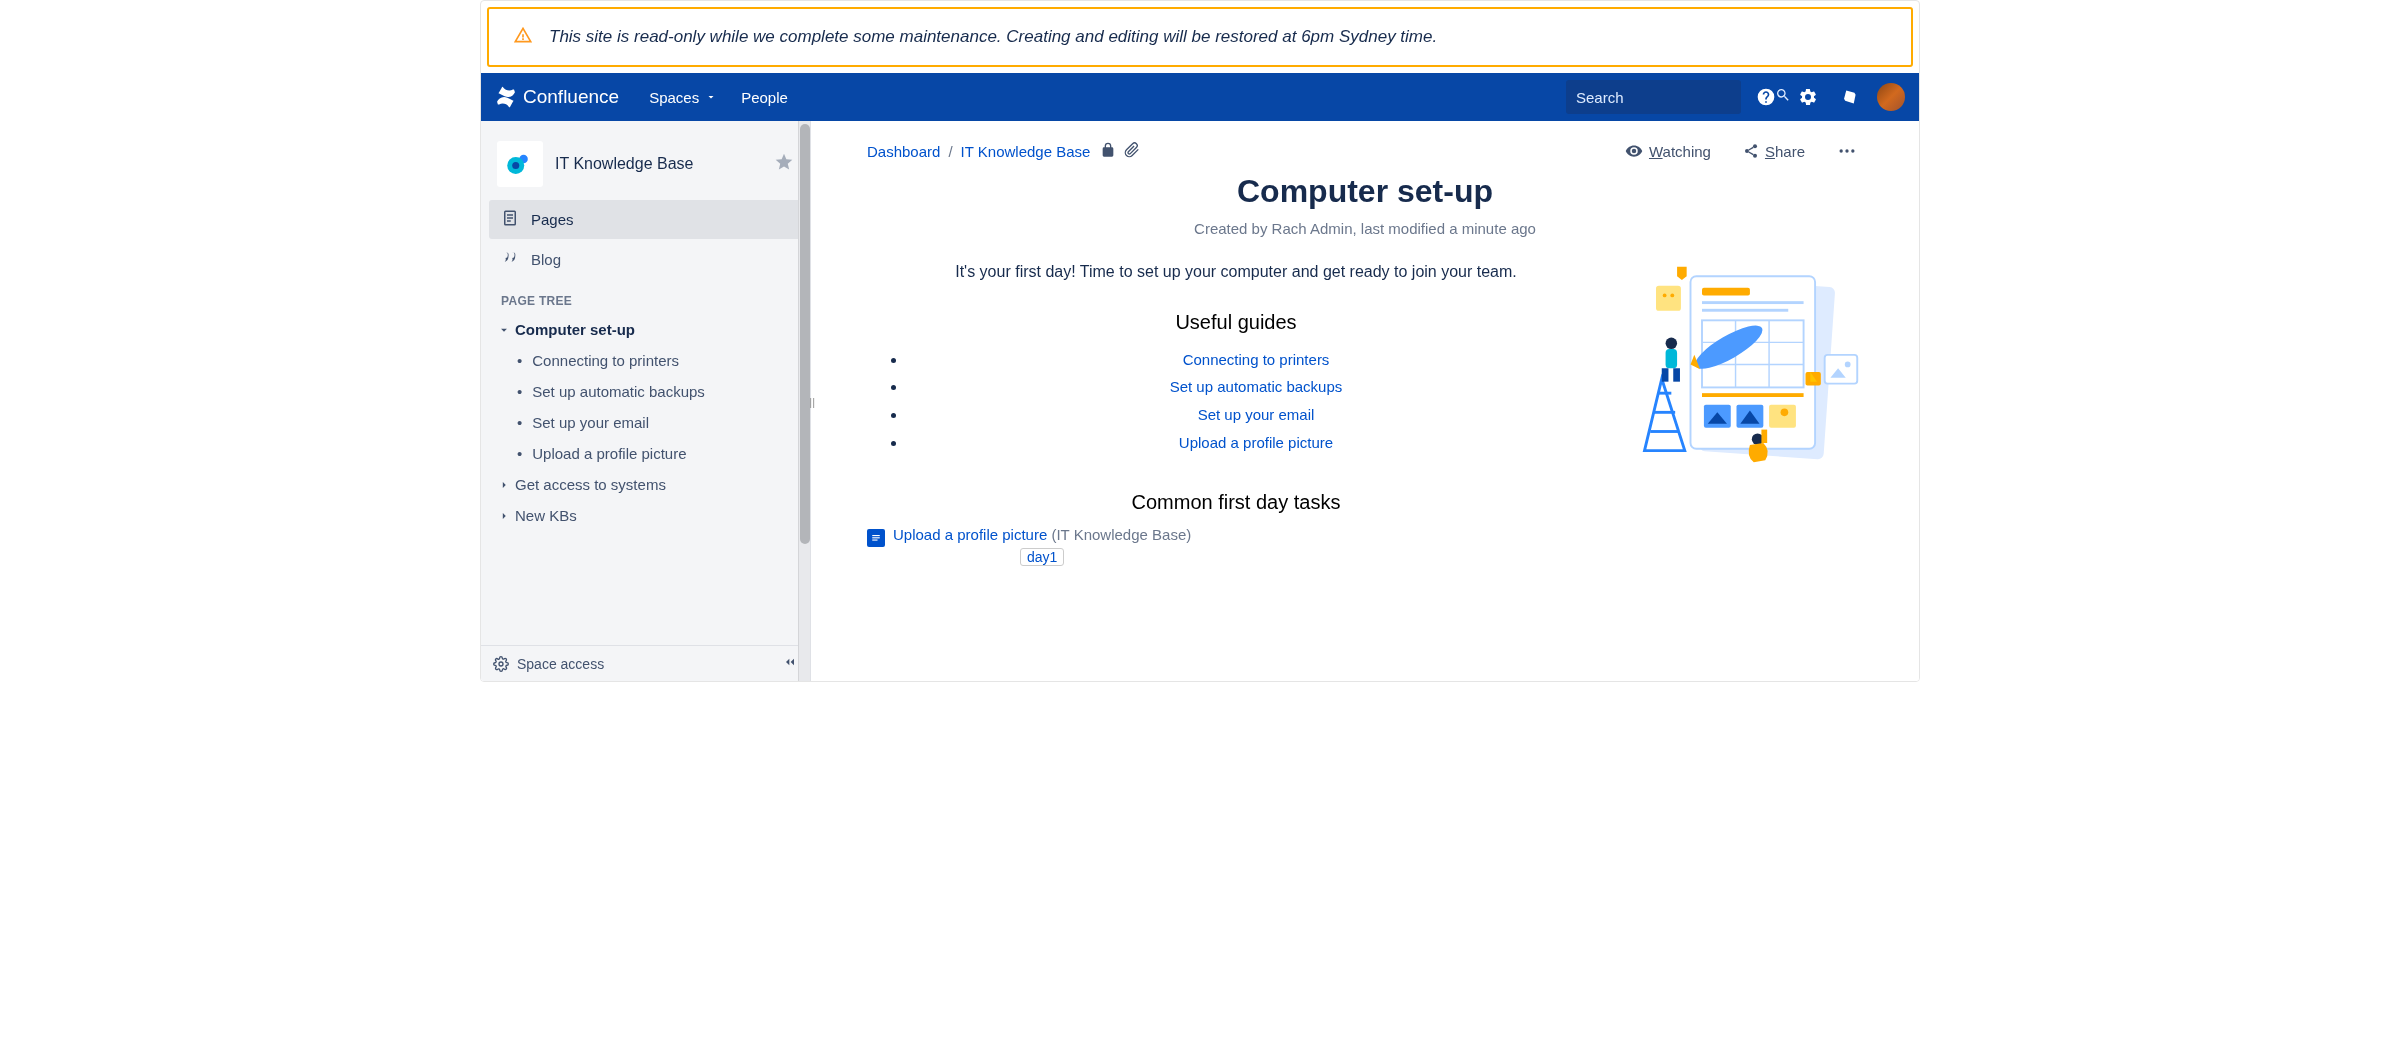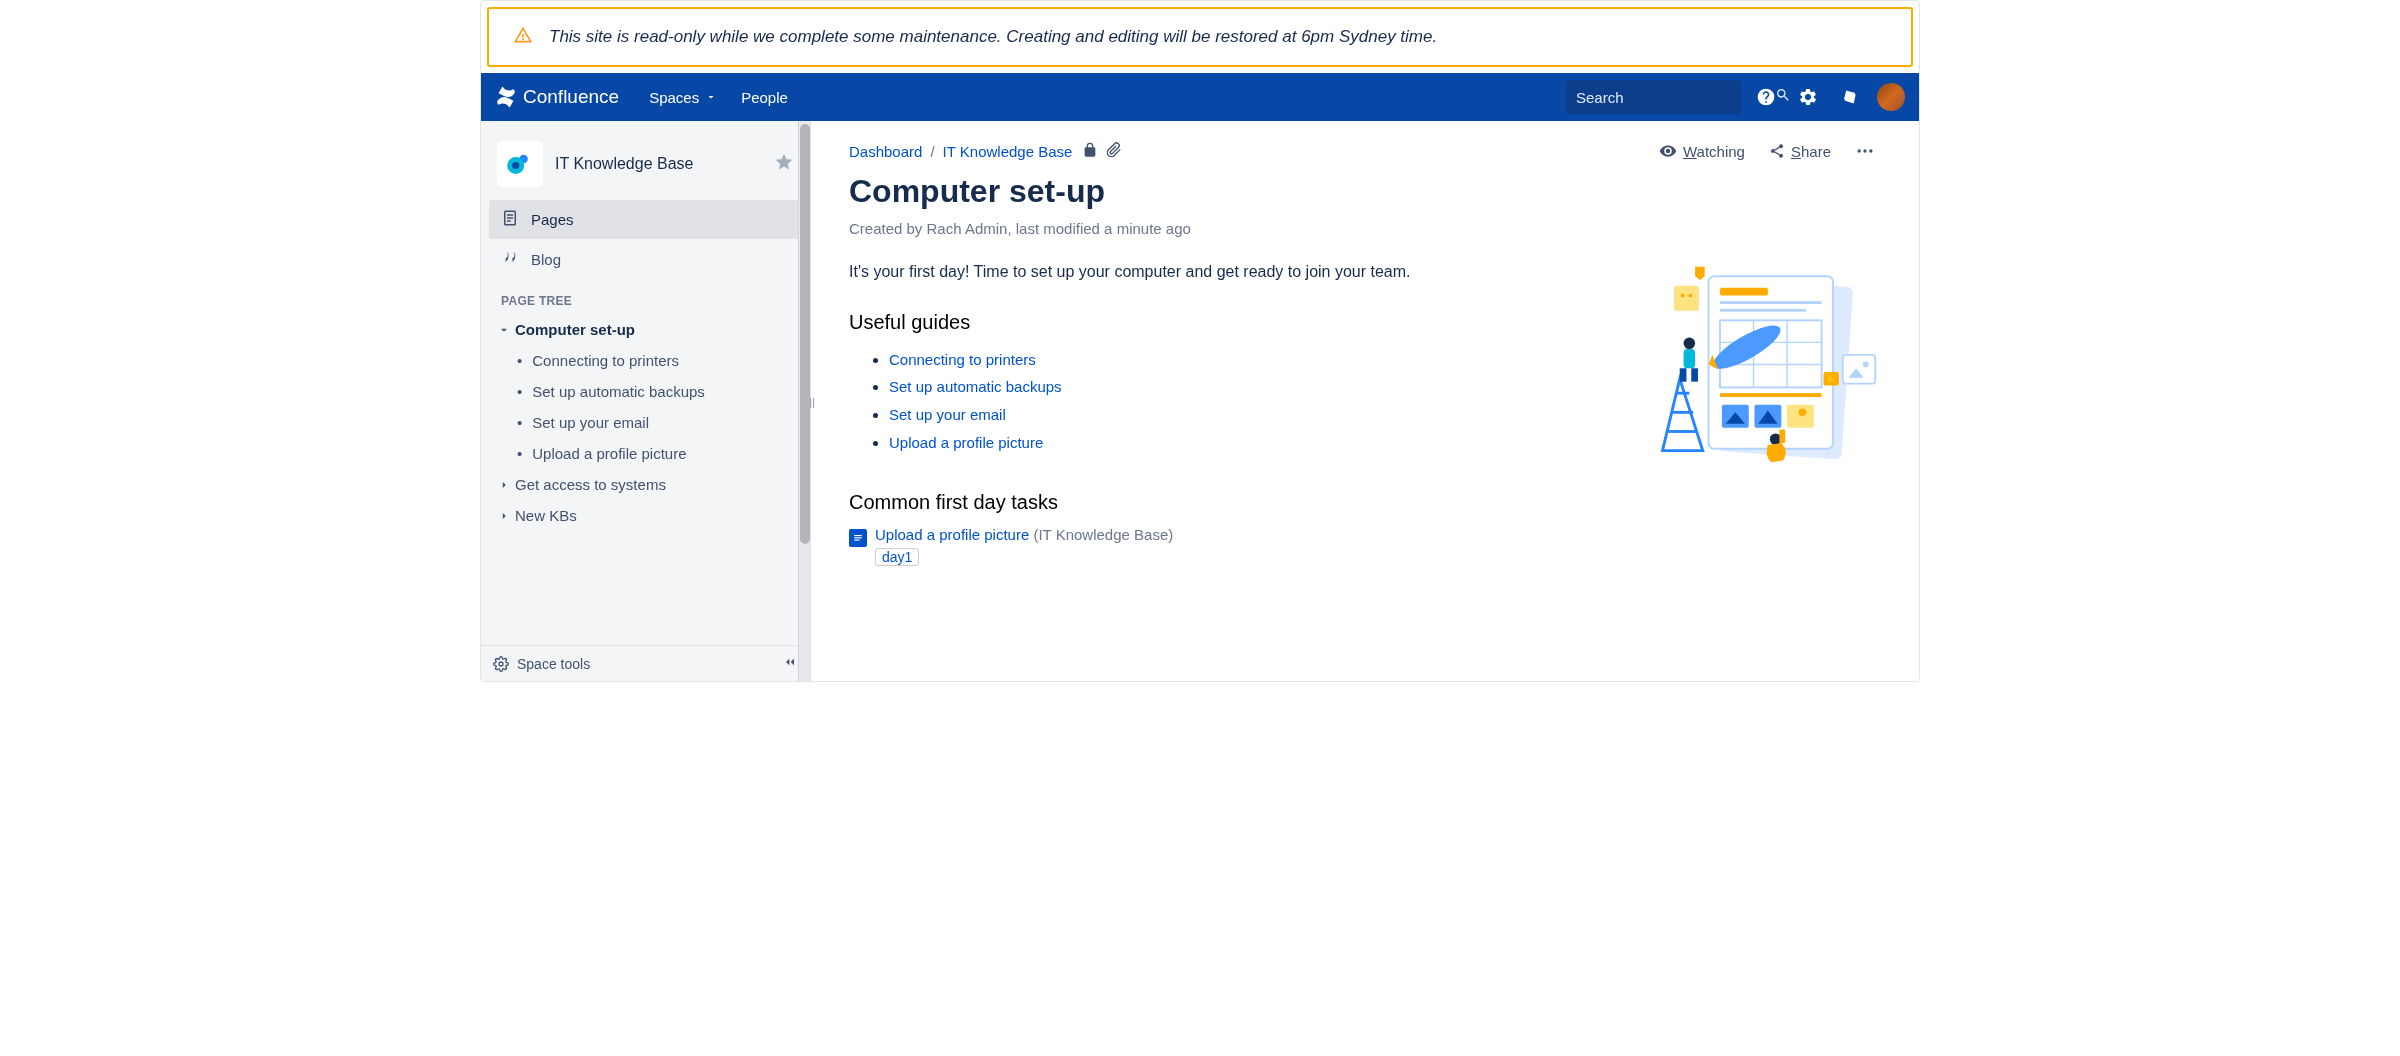--- a/index.html
+++ b/index.html
@@ -51,28 +51,28 @@
 .tree-bullet { margin-right: 10px; color: #42526E; }
 
 .sidebar-foot { display: flex; align-items: center; justify-content: space-between; padding: 8px 12px; border-top: 1px solid #dfe1e6; font-size: 14px; color: #42526E; }
 .foot-left { display: flex; align-items: center; cursor: pointer; }
 .foot-left svg { margin-right: 8px; }
 .collapse-btn { cursor: pointer; }
 
 .resize-handle { position: absolute; right: -5px; top: 275px; color: #909090; font-size: 11px; }
 
 
-.main { flex: 1; padding: 20px 38px; overflow-y: auto; position: relative; }
+.main { flex: 1; padding: 20px 56px; overflow-y: auto; position: relative; text-align: center; }
 .page-header { display: flex; align-items: center; margin-bottom: 12px; }
 .breadcrumbs { display: flex; align-items: center; font-size: 15px; }
 .breadcrumbs a { color: #0052CC; text-decoration: none; cursor: pointer; }
 .breadcrumbs .sep { margin: 0 8px; color: #6B778C; }
 .bc-icons { margin-left: 10px; display: flex; align-items: center; gap: 8px; }
 .header-spacer { flex: 1; }
-.header-actions { display: flex; align-items: center; gap: 24px; color: #42526E; }
+.header-actions { display: flex; align-items: center; gap: 32px; color: #42526E; }
 .header-action { display: flex; align-items: center; font-size: 15px; cursor: pointer; }
 .header-action svg { margin-right: 6px; }
 .u { text-decoration: underline; }
 
 .page-title { font-size: 32px; font-weight: 600; color: #172B4D; margin-bottom: 10px; }
 .meta { font-size: 15px; color: #6B778C; margin-bottom: 22px; }
 
 .content-row { display: flex; gap: 28px; }
 .content-col { flex: 1; }
 .content-text { font-size: 16px; color: #172B4D; line-height: 1.6; margin-bottom: 26px; }
@@ -234,21 +234,21 @@
           <span>New KBs</span>
         </div>
       </div>
 
       <div class="sidebar-foot">
         <div class="foot-left">
           <svg width="16" height="16" viewBox="0 0 24 24" fill="none" stroke="currentColor" stroke-width="2">
               <circle cx="12" cy="12" r="3"></circle>
               <path d="M19.4 15a1.65 1.65 0 00.33 1.82l.06.06a2 2 0 11-2.83 2.83l-.06-.06a1.65 1.65 0 00-1.82-.33 1.65 1.65 0 00-1 1.51V21a2 2 0 01-4 0v-.09a1.65 1.65 0 00-1-1.51 1.65 1.65 0 00-1.82.33l-.06.06a2 2 0 11-2.83-2.83l.06-.06a1.65 1.65 0 00.33-1.82 1.65 1.65 0 00-1.51-1H3a2 2 0 010-4h.09a1.65 1.65 0 001.51-1 1.65 1.65 0 00-.33-1.82l-.06-.06a2 2 0 112.83-2.83l.06.06a1.65 1.65 0 001.82.33h0a1.65 1.65 0 001-1.51V3a2 2 0 014 0v.09a1.65 1.65 0 001 1.51 1.65 1.65 0 001.82-.33l.06-.06a2 2 0 112.83 2.83l-.06.06a1.65 1.65 0 00-.33 1.82v0a1.65 1.65 0 001.51 1H21a2 2 0 010 4h-.09a1.65 1.65 0 00-1.51 1z"></path>
             </svg>
-          <span>Space tools</span>
+          <span>Space access</span>
         </div>
         <span class="collapse-btn">
           <svg width="16" height="16" viewBox="0 0 24 24" fill="currentColor">
               <path d="M11 7l-5 5 5 5zm7 0l-5 5 5 5z"></path>
             </svg>
         </span>
       </div>
 
       <div class="scrollbar-track">
         <div class="scrollbar-thumb"></div>

